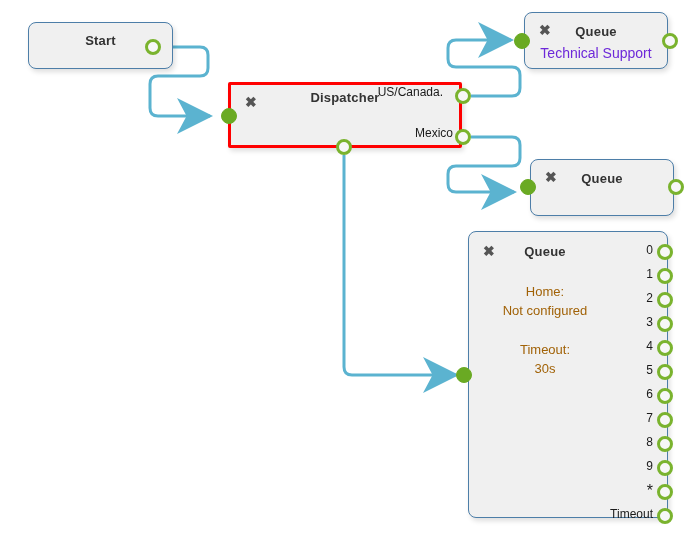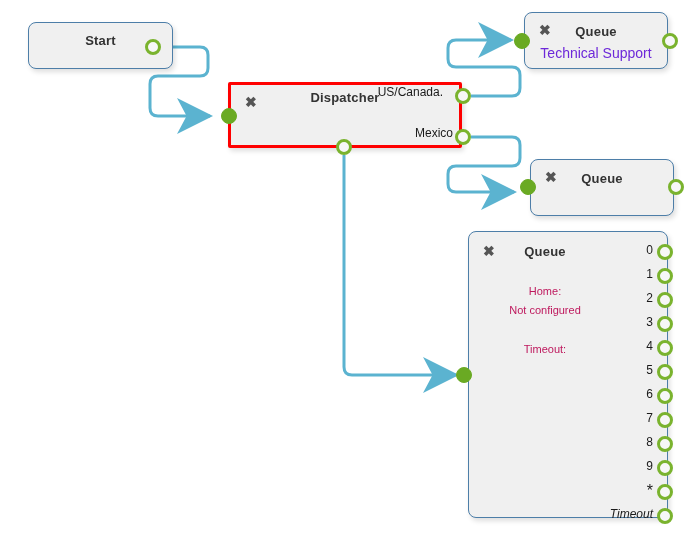--- a/index.html
+++ b/index.html
@@ -89,22 +89,22 @@
   }
   .port-label.small {
     font-size: 16px;
     line-height: 8px;
   }
   .menu-body {
     position: absolute;
     left: 0;
     right: 46px;
     text-align: center;
-    font-size: 11px;
-    color: #be185d;
+    font-size: 13px;
+    color: #a16207;
     line-height: 19px;
   }
 </style>
 </head>
 <body>
 
 <div id="canvas">
 
   <svg id="wires" viewBox="0 0 694 538" width="694" height="538">
     <defs>
@@ -160,20 +160,21 @@
   <div class="port filled" style="left:520px; top:179px;"></div>
   <div class="port hollow" style="left:668px; top:179px;"></div>
 
   <div class="node" style="left:468px; top:231px; width:200px; height:287px;">
     <div class="close-icon" style="left:14px; top:12px;">✖</div>
     <div class="node-title" style="top:12px; right:46px;">Queue</div>
 
     <div class="menu-body" style="top:50px;">Home:</div>
     <div class="menu-body" style="top:108px;">Timeout:</div>
     <div class="menu-body" style="top:69px;">Not configured</div>
+    <div class="menu-body" style="top:127px;">30s</div>
   </div>
   <div class="port filled" style="left:456px; top:367px;"></div>
 
   <div class="port hollow" style="left:657px; top:244px;"></div>
   <div class="port-label" style="left:575px; top:243px; width:78px;">0</div>
 
   <div class="port hollow" style="left:657px; top:268px;"></div>
   <div class="port-label" style="left:575px; top:267px; width:78px;">1</div>
 
   <div class="port hollow" style="left:657px; top:292px;"></div>
@@ -197,15 +198,15 @@
   <div class="port hollow" style="left:657px; top:436px;"></div>
   <div class="port-label" style="left:575px; top:435px; width:78px;">8</div>
 
   <div class="port hollow" style="left:657px; top:460px;"></div>
   <div class="port-label" style="left:575px; top:459px; width:78px;">9</div>
 
   <div class="port hollow" style="left:657px; top:484px;"></div>
   <div class="port-label small" style="left:575px; top:487px; width:78px;">*</div>
 
   <div class="port hollow" style="left:657px; top:508px;"></div>
-  <div class="port-label" style="left:555px; top:507px; width:98px;font-style:italic;">Timeout</div>
+  <div class="port-label" style="left:555px; top:507px; width:98px;">Timeout</div>
 
 </div>
 
 </body></html>

